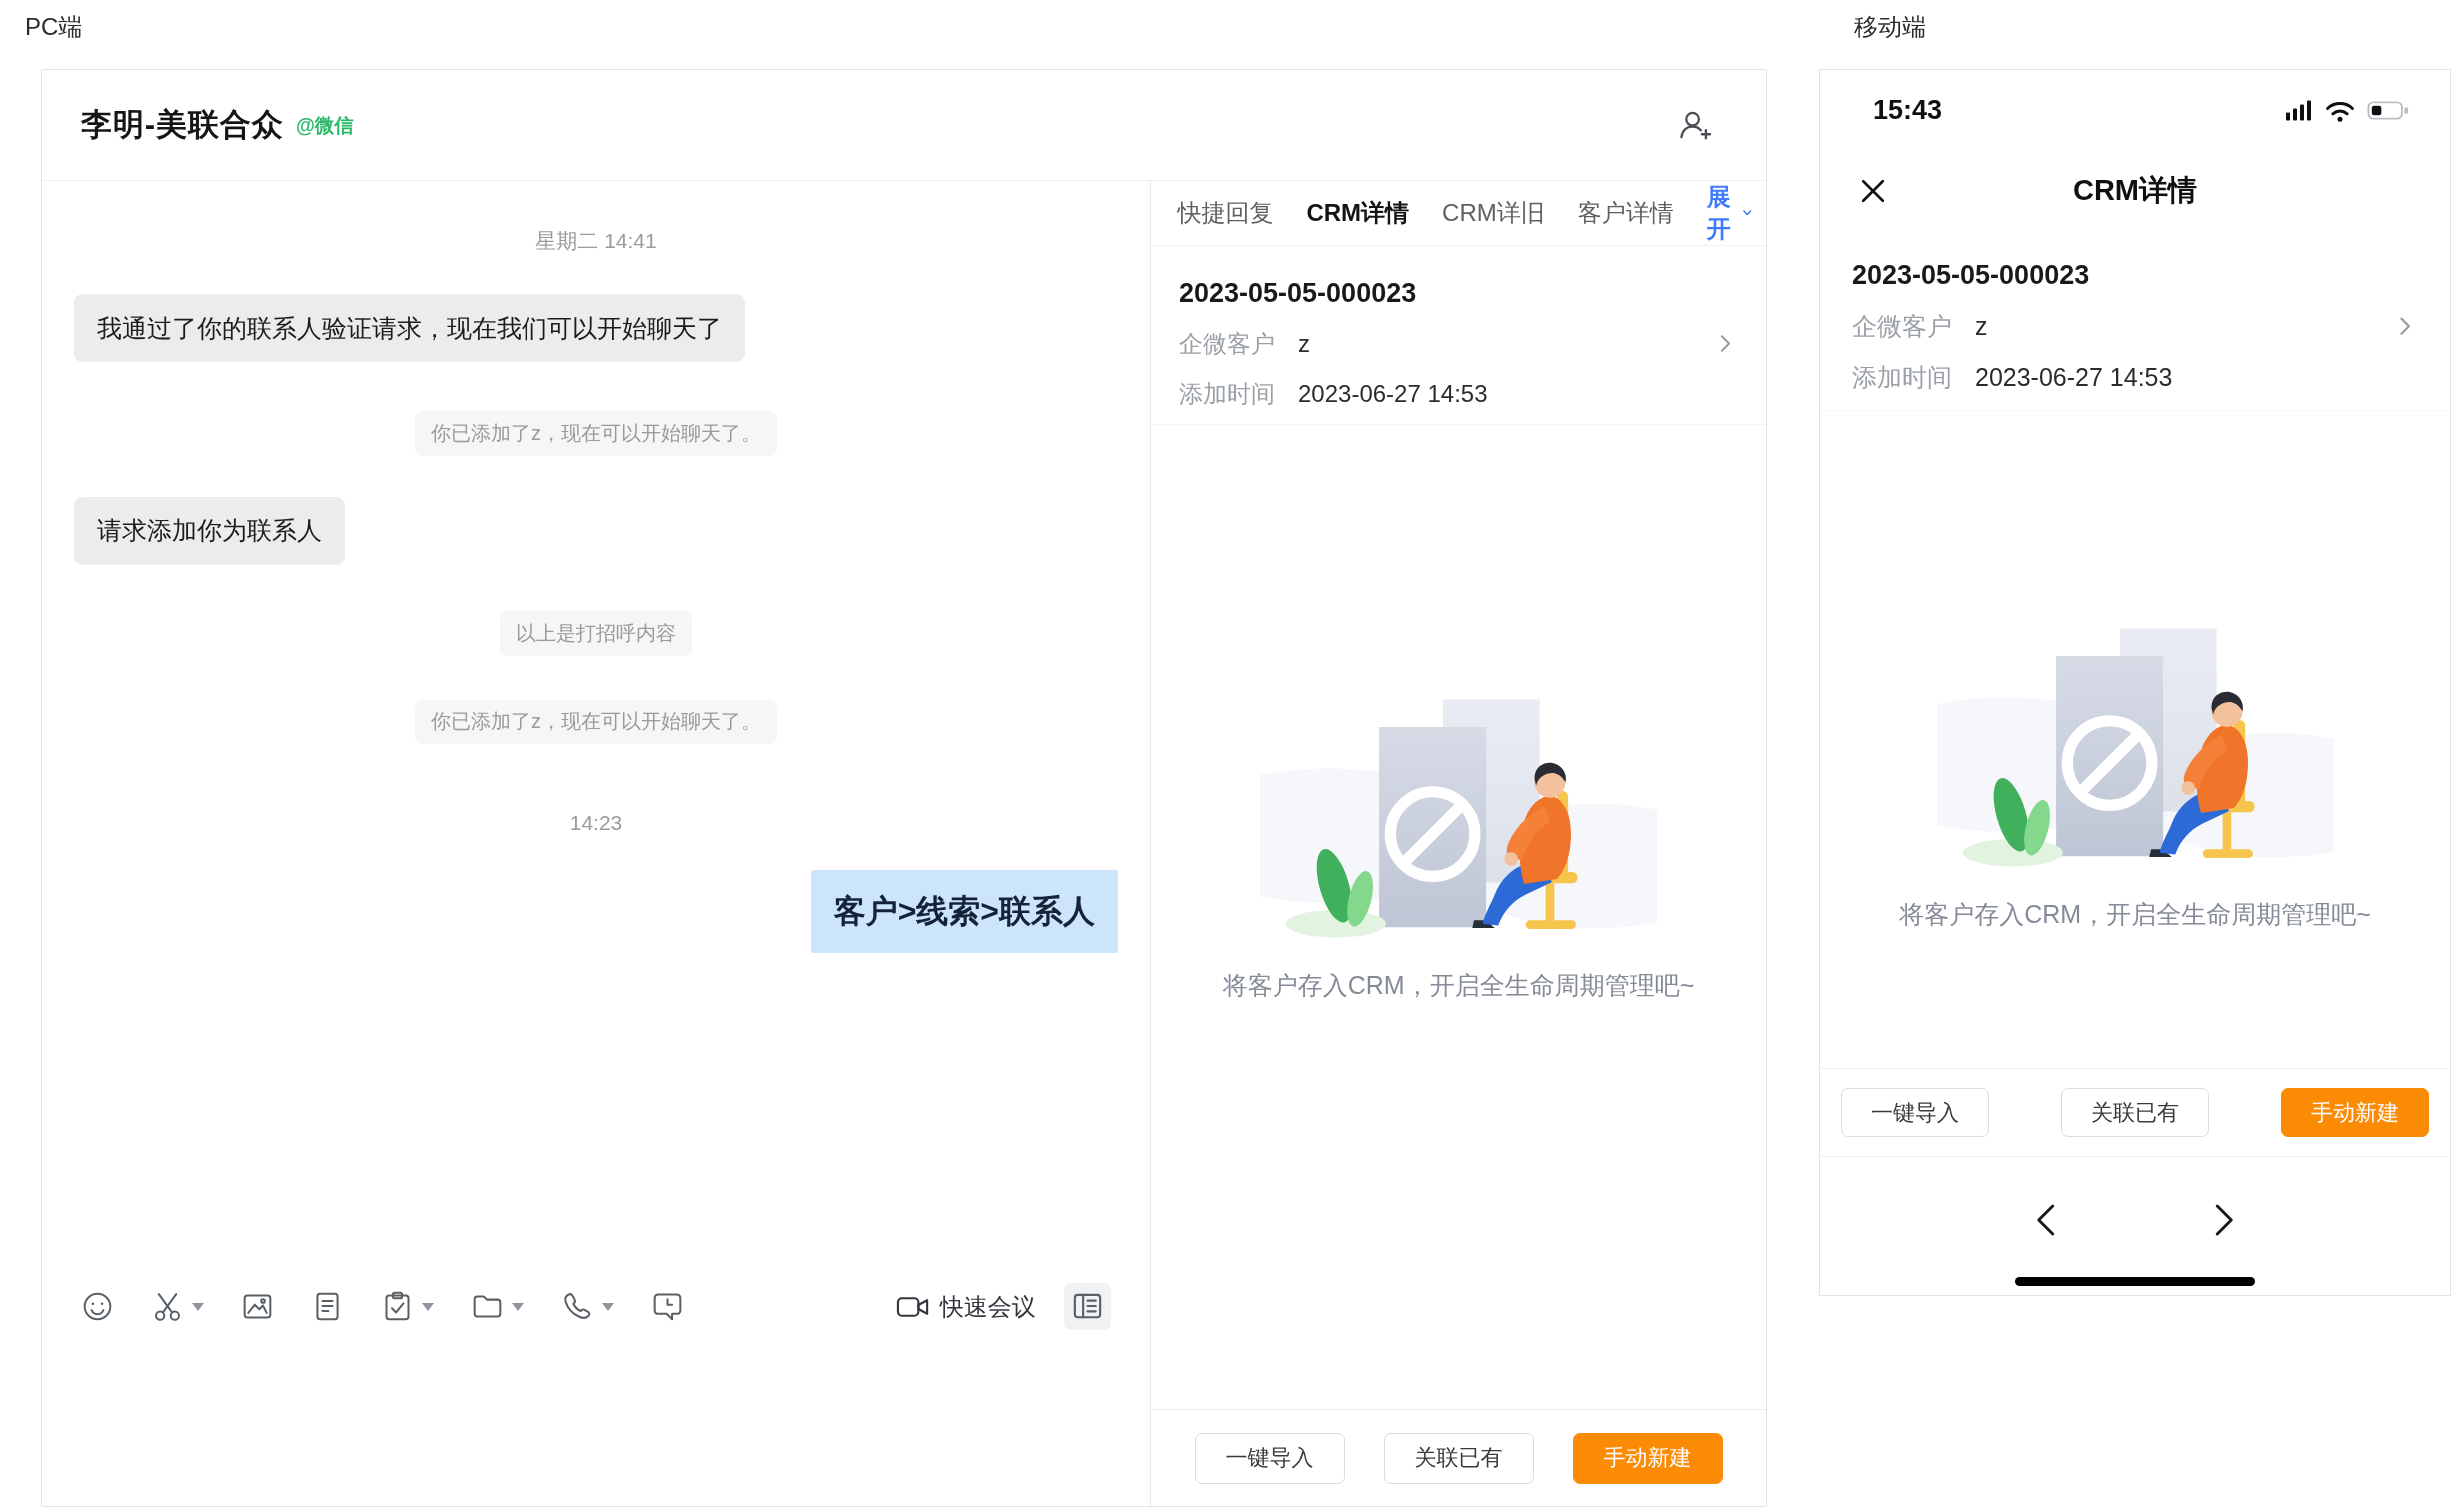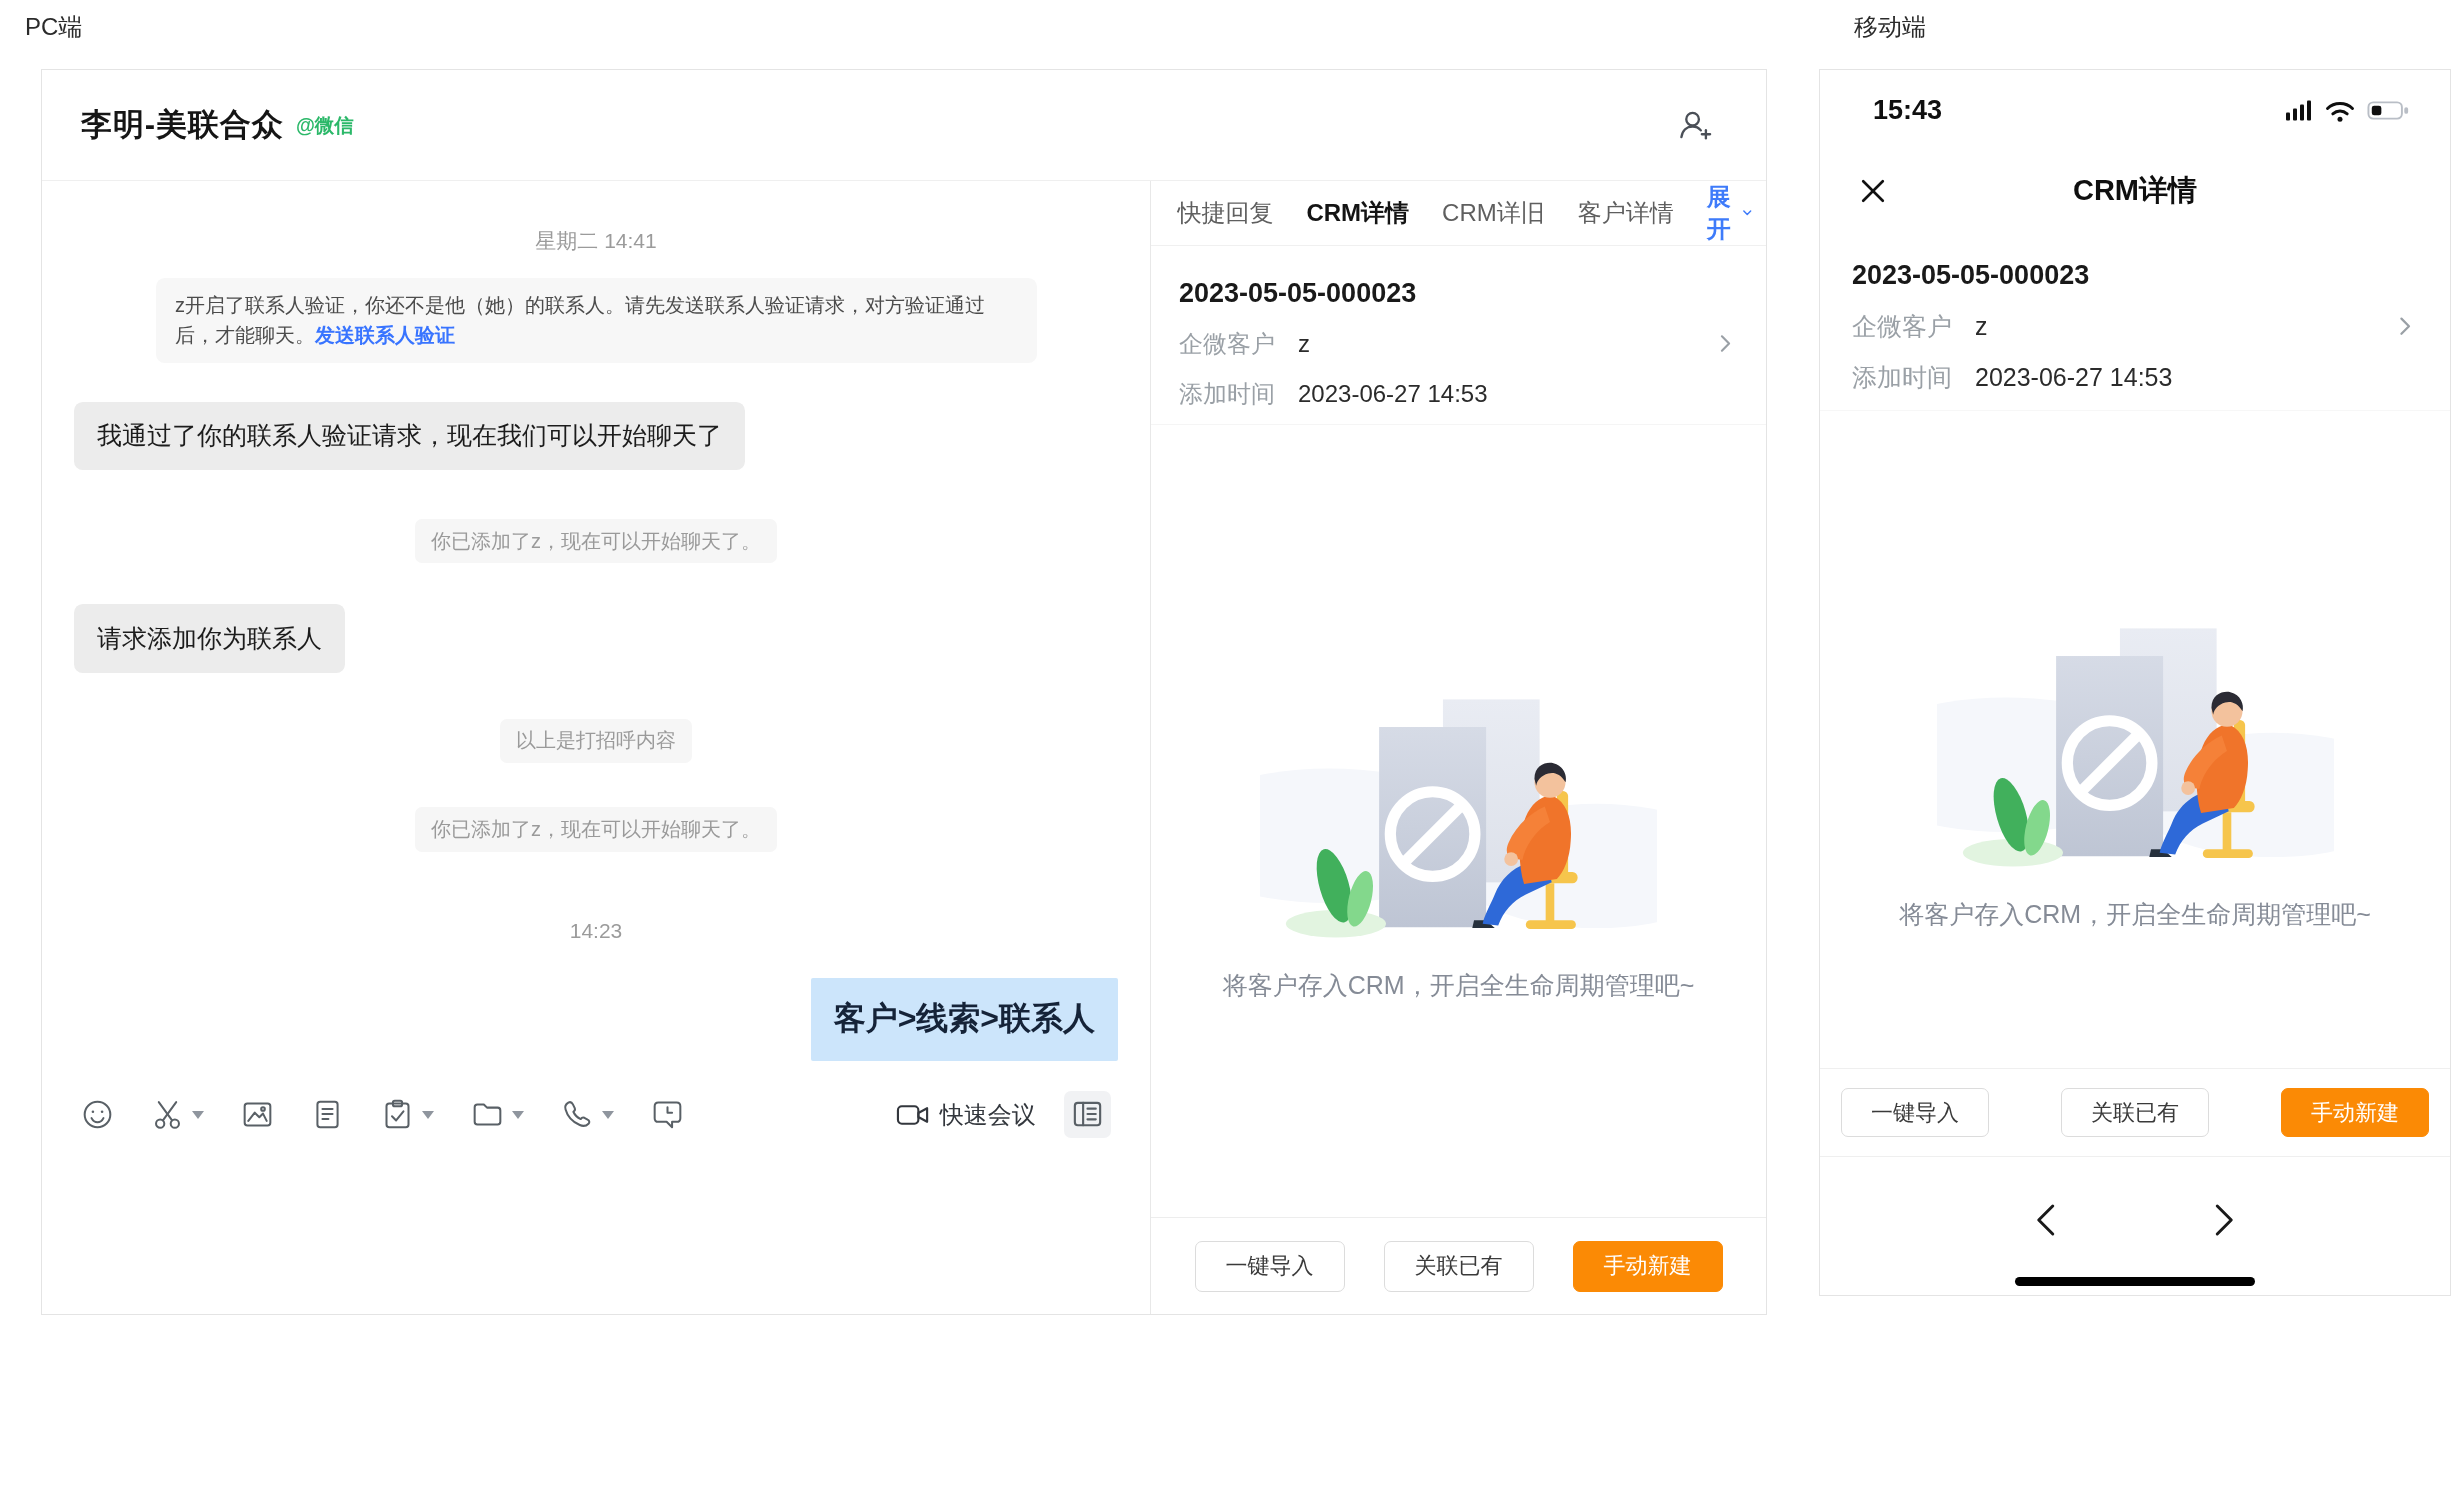--- a/index.html
+++ b/index.html
@@ -5,21 +5,21 @@
   * { margin:0; padding:0; box-sizing:border-box; }
   html,body { background:#fff; }
   body { font-family:"Liberation Sans","DejaVu Sans",sans-serif; color:#222; }
   .canvas { position:relative; width:2462px; height:1511px; background:#fff; overflow:hidden; }
 
   .panel-label { position:absolute; top:10.6px; font-size:24px; color:#2b2b2b; }
   #label-pc { left:25px; }
   #label-mobile { left:1854px; }
 
   .window { position:absolute; top:69px; background:#fff; border:0.9px solid #e4e4e4; display:flex; flex-direction:column; }
-  #pc-window { left:41px; width:1726px; height:1246px; }
+  #pc-window { left:41px; width:1726px; height:1438px; }
   #mobile-window { left:1819px; width:632px; height:1227px; }
 
   
   .pc-header { flex:none; height:111px; display:flex; align-items:center; padding:0 51px 0 39px; border-bottom:0.9px solid #efefef; }
   .pc-title { font-size:31px; font-weight:bold; color:#151515; letter-spacing:0.9px; }
   .pc-badge { font-size:19.4px; font-weight:bold; color:#2BB869; margin-left:12.3px; }
   .header-action { margin-left:auto; cursor:pointer; display:flex; }
 
   .pc-body { flex:1; display:flex; min-height:0; }
 
@@ -106,21 +106,20 @@
       </span>
     </div>
 
     <div class="pc-body">
 
       <div class="chat-col">
         <div class="chat-messages">
 
           <div class="chat-ts ts-1">星期二 14:41</div>
 
-          <div class="sys-notice"><span>z开启了联系人验证，你还不是他（她）的联系人。请先发送联系人验证请求，对方验证通过后，才能聊天。</span><span class="sys-link">发送联系人验证</span></div>
 
           <div class="bubble-left bubble-1">我通过了你的联系人验证请求，现在我们可以开始聊天了</div>
 
           <div class="notice-pill pill-1">你已添加了z，现在可以开始聊天了。</div>
 
 
           <div class="bubble-left bubble-2">请求添加你为联系人</div>
 
           <div class="notice-pill pill-2">以上是打招呼内容</div>
 

